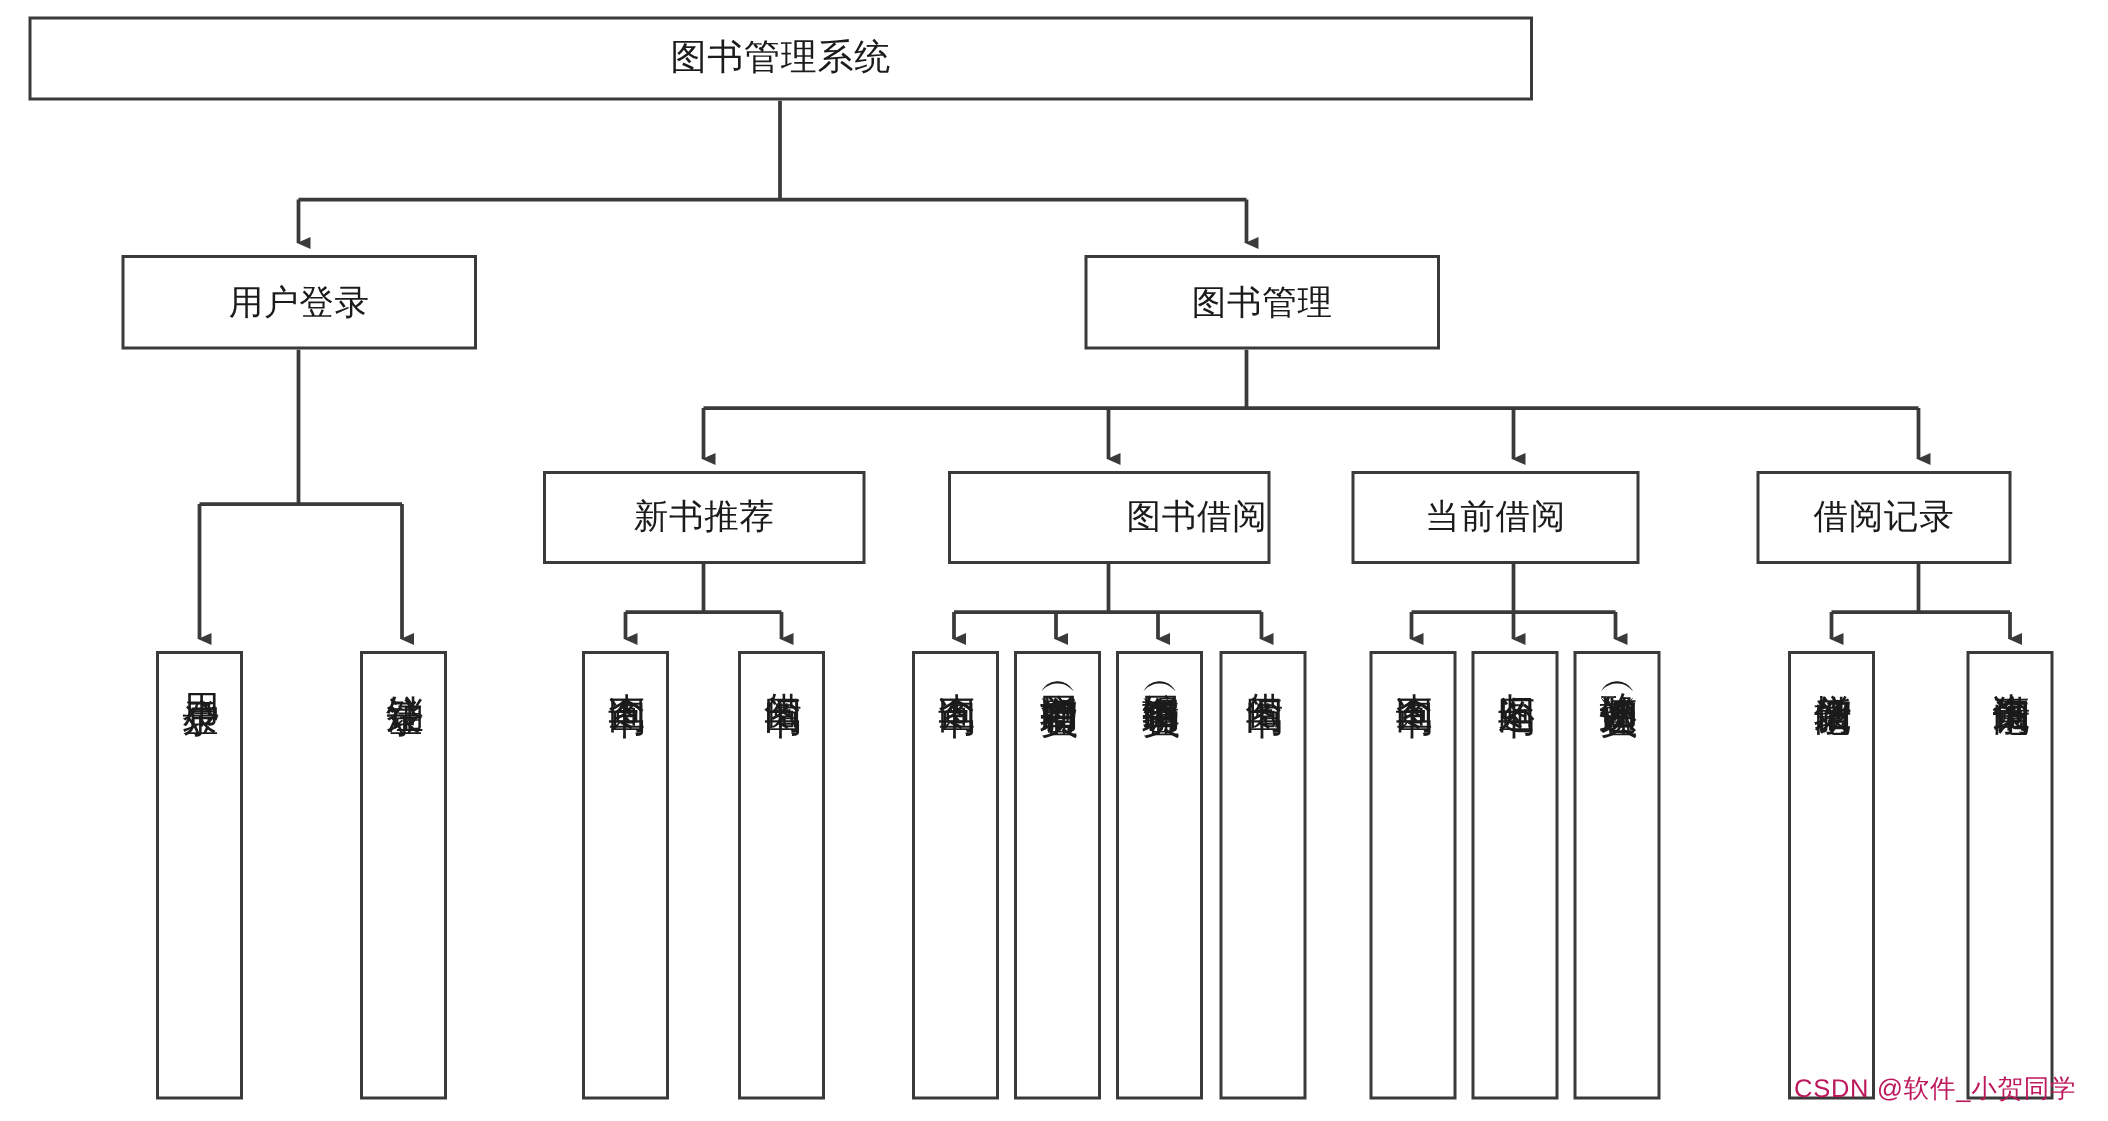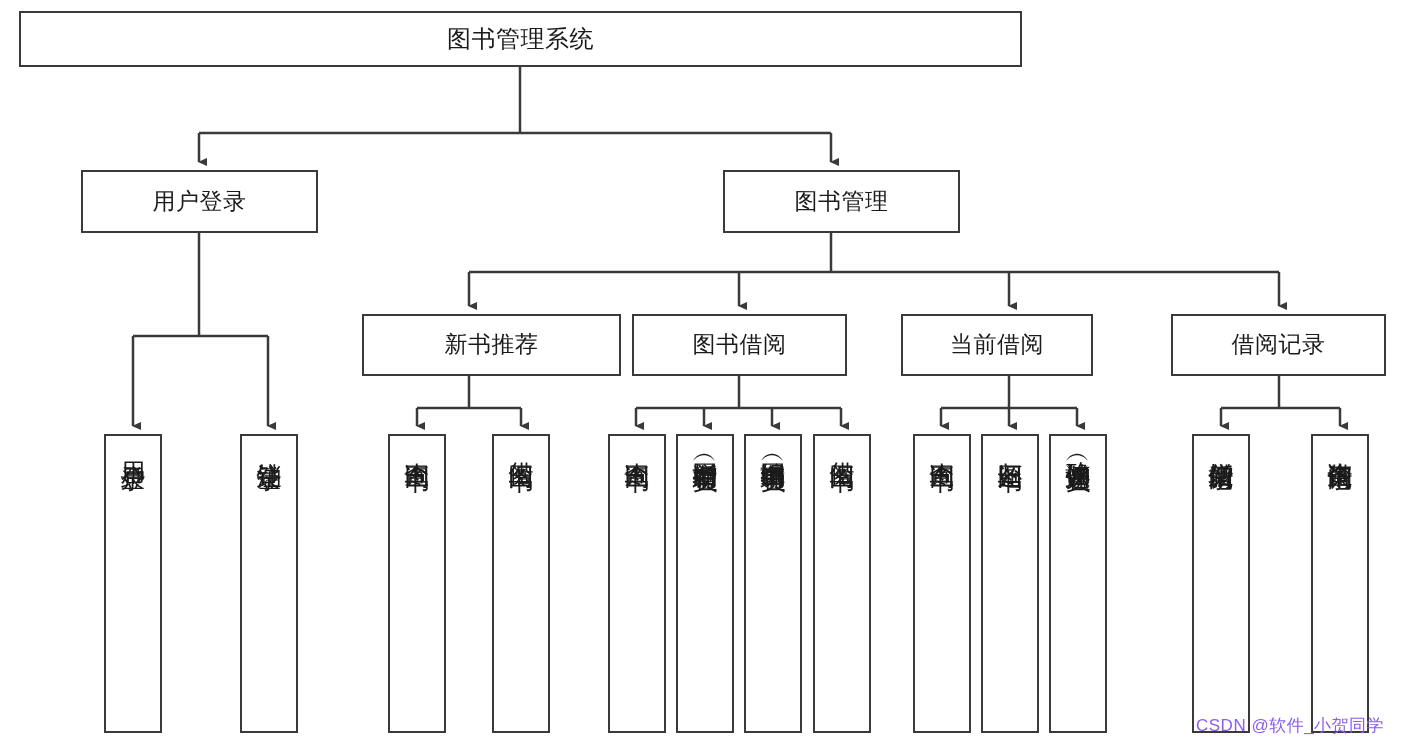--- a/index.html
+++ b/index.html
@@ -63,21 +63,21 @@
     letter-spacing: 2px;
     white-space: nowrap;
   }
   .node.v.tall .lbl {
     font-size: 25px;
     letter-spacing: 1px;
   }
   .watermark {
     position: absolute;
     font-size: 17px;
-    color: #8b5cf6;
+    color: #be185d;
     white-space: nowrap;
     letter-spacing: 0.5px;
   }
 </style>
 </head>
 <body>
 
 <div id="canvas">
 
   <svg class="wires" viewBox="0 0 1405 747">
@@ -134,30 +134,30 @@
     <span class="lbl">图书管理系统</span>
   </div>
 
   <div class="node h" style="left:81px; top:170px; width:237px; height:63px;">
     <span class="lbl">用户登录</span>
   </div>
   <div class="node h" style="left:711px; top:170px; width:237px; height:63px;margin-left:12px;">
     <span class="lbl">图书管理</span>
   </div>
 
-  <div class="node h" style="left:362px; top:314px; width:259px; height:62px;">
+  <div class="node h" style="left:362px; top:314px; width:215px; height:62px;">
     <span class="lbl">新书推荐</span>
   </div>
-  <div class="node h" style="left:632px; top:314px; width:215px; height:62px;">
+  <div class="node h" style="left:632px; top:314px; width:215px; height:62px;justify-content:flex-end;">
     <span class="lbl">图书借阅</span>
   </div>
   <div class="node h" style="left:901px; top:314px; width:192px; height:62px;">
     <span class="lbl">当前借阅</span>
   </div>
-  <div class="node h" style="left:1171px; top:314px; width:215px; height:62px;">
+  <div class="node h" style="left:1171px; top:314px; width:170px; height:62px;">
     <span class="lbl">借阅记录</span>
   </div>
 
   <div class="node v" style="left:104px; top:434px; width:58px; height:299px;">
     <span class="lbl">用户登录</span>
   </div>
   <div class="node v" style="left:240px; top:434px; width:58px; height:299px;">
     <span class="lbl">注销登录</span>
   </div>
 

